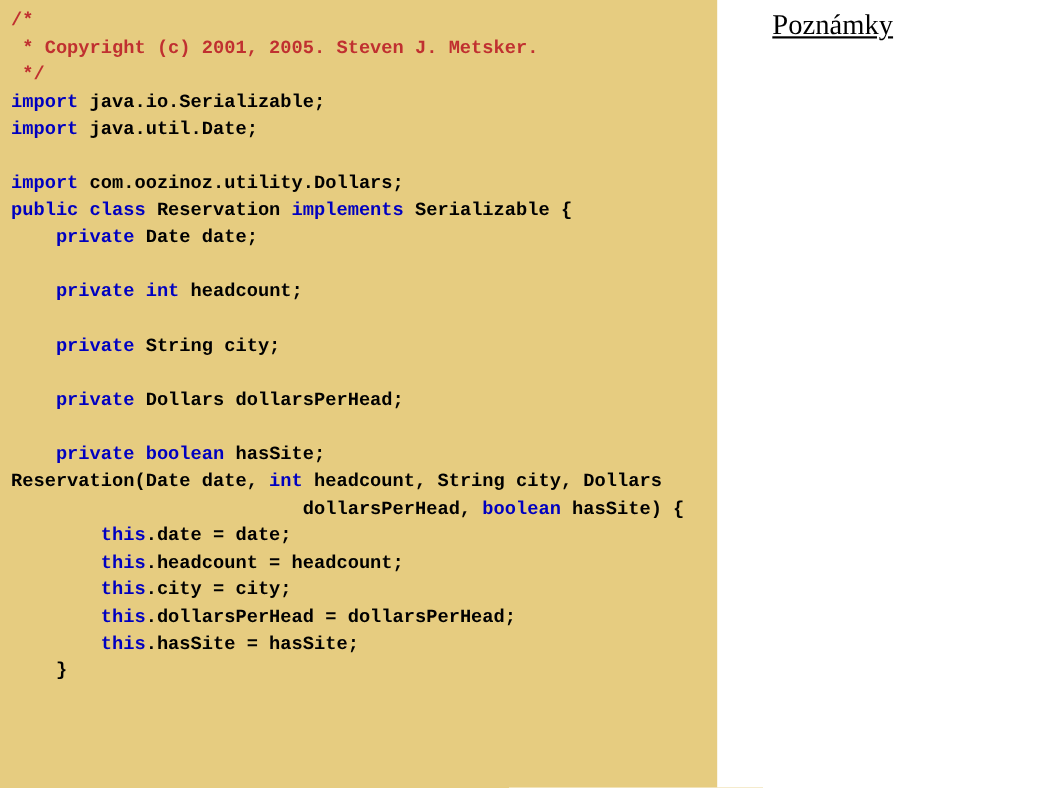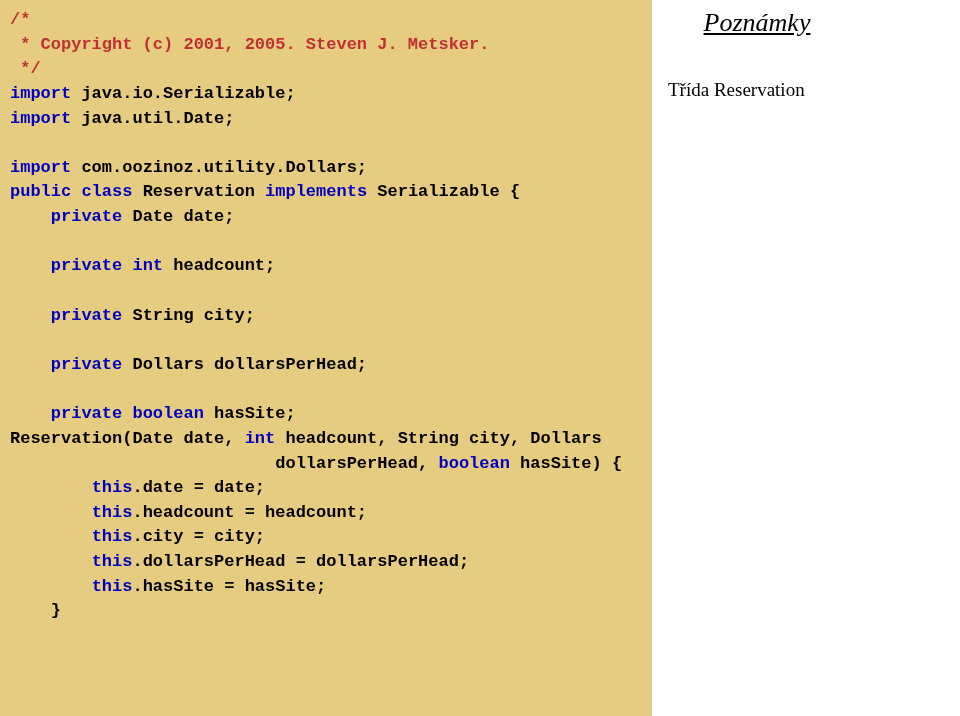--- a/index.html
+++ b/index.html
@@ -39,22 +39,21 @@
   .side-panel {
     width: 210px;
     padding: 8px 12px;
     font-family: "Times New Roman", serif;
   }
   .side-title {
     font-size: 26px;
     text-decoration: underline;
     color: #000000;
     text-align: center;
-    margin-bottom: 41px;
-    font-style: italic;
+    margin-bottom: 12px;
   }
   .side-note {
     font-size: 19px;
     color: #000000;
     text-align: left;
     padding-left: 4px;
   }
 </style>
 </head>
 <body>
@@ -82,14 +81,13 @@
 <span class="normal">        </span><span class="keyword">this</span><span class="normal">.date = date;</span>
 <span class="normal">        </span><span class="keyword">this</span><span class="normal">.headcount = headcount;</span>
 <span class="normal">        </span><span class="keyword">this</span><span class="normal">.city = city;</span>
 <span class="normal">        </span><span class="keyword">this</span><span class="normal">.dollarsPerHead = dollarsPerHead;</span>
 <span class="normal">        </span><span class="keyword">this</span><span class="normal">.hasSite = hasSite;</span>
 <span class="normal">    }</span></pre>
 </div>
 
 <div class="side-panel">
   <div class="side-title">Poznámky</div>
-  <div class="side-note">Třída Reservation</div>
 </div>
 
 </body></html>

